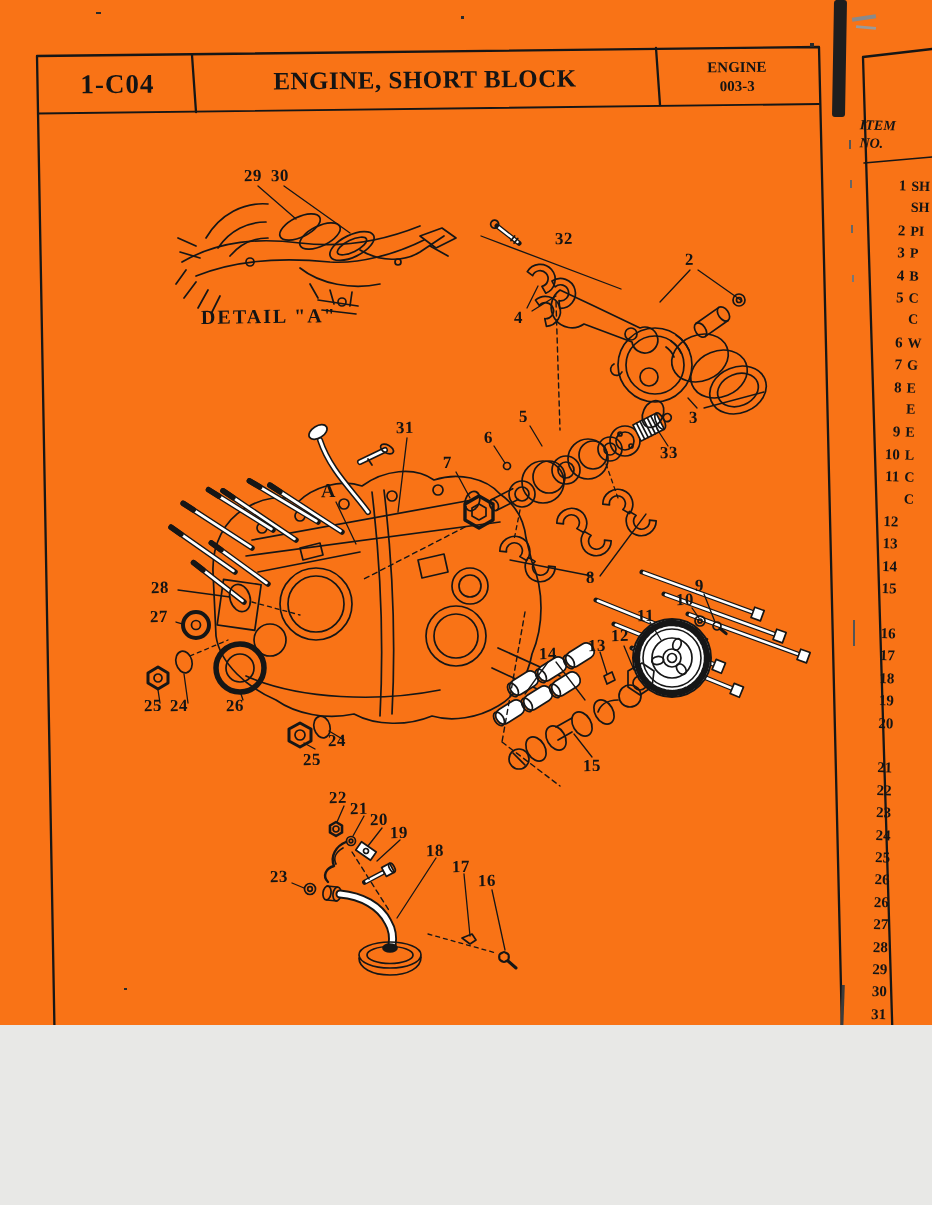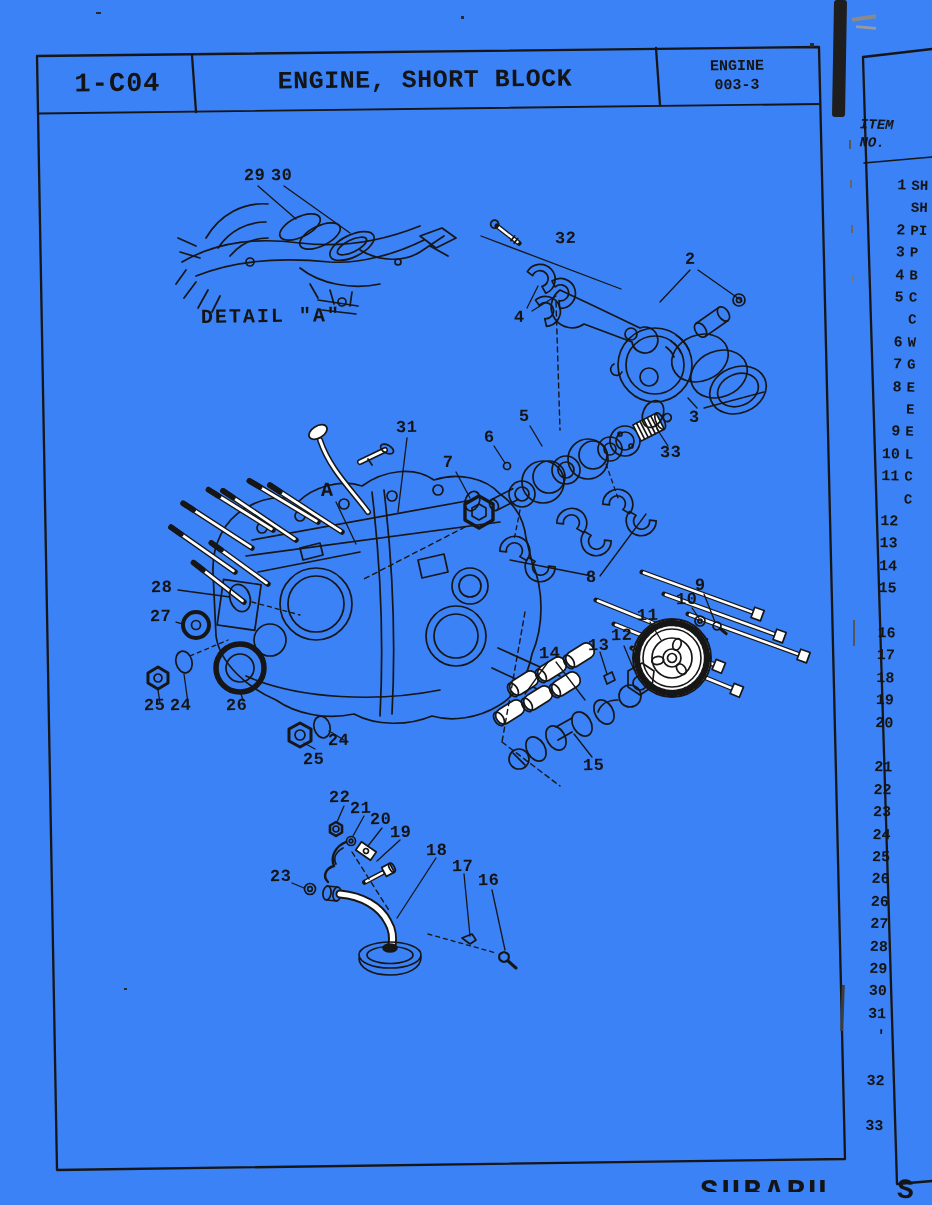--- a/index.html
+++ b/index.html
@@ -1,17 +1,17 @@
 <!DOCTYPE html>
 <html><head>
 <meta charset="utf-8">
 <style>
   html,body{margin:0;padding:0;background:#e8e8e6;}
-  #stage{position:relative;width:932px;height:1205px;background:#3b82f6;overflow:hidden;
-         font-family:Liberation Mono, monospace;color:#141414;}
+  #stage{position:relative;width:932px;height:1025px;background:#f97316;overflow:hidden;
+         font-family:Liberation Serif, serif;color:#141414;}
   #artwork{position:absolute;left:0;top:0;width:932px;height:1205px;}
   .abs{position:absolute;}
   
   .hcell{position:absolute;display:flex;align-items:center;justify-content:center;
          font-weight:bold;transform:rotate(-0.55deg);}
   #h-code{left:50px;top:60px;width:135px;height:48px;font-size:27px;letter-spacing:1px;}
   #h-title{left:200px;top:56px;width:450px;height:48px;font-size:25px;letter-spacing:.5px;}
   #h-fig{left:662px;top:52px;width:150px;height:50px;font-size:15px;line-height:1.25;
          text-align:center;flex-direction:column;}
   

